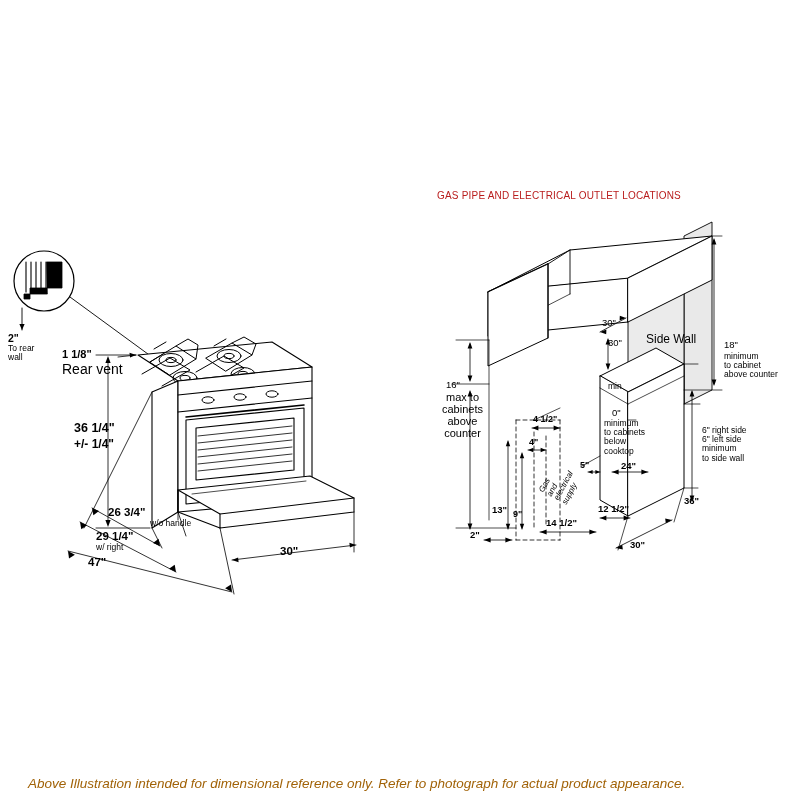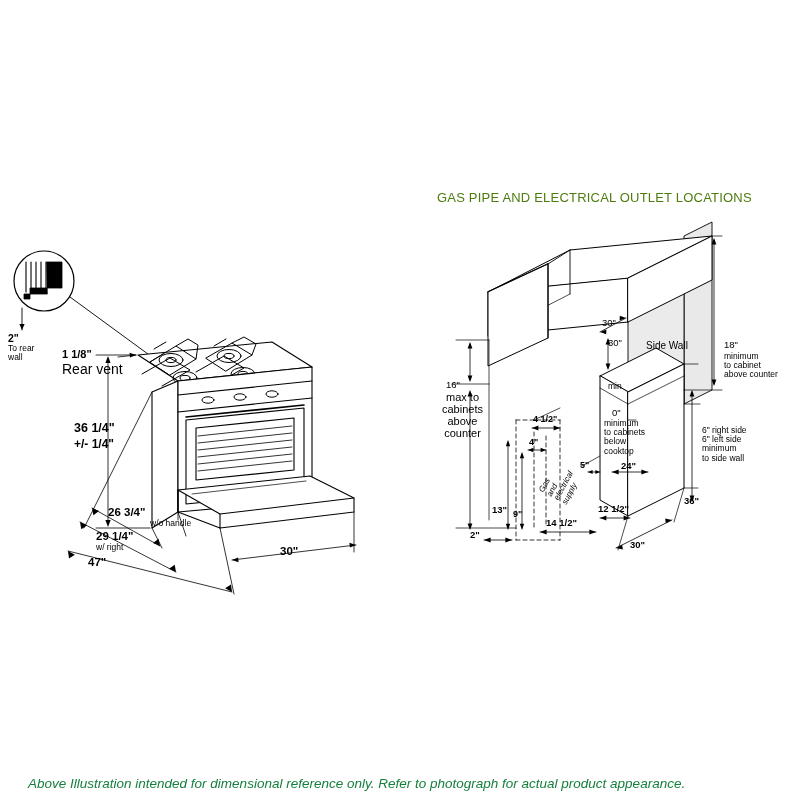--- a/index.html
+++ b/index.html
@@ -30,33 +30,33 @@
     position: absolute;
     font-family: "Liberation Sans", sans-serif;
     line-height: 1.08;
     white-space: pre;
     color: #000;
   }
   .b { font-weight: bold; }
   .title {
     position: absolute;
     font-family: "Liberation Sans", sans-serif;
-    font-size: 13px;
+    font-size: 10px;
     letter-spacing: 0.2px;
-    color: #4d7c0f;
+    color: #b91c1c;
     white-space: nowrap;
   }
   .footer {
     position: absolute;
     left: 28px;
     top: 783px;
     font-family: "Liberation Sans", sans-serif;
     font-style: italic;
     font-size: 13.5px;
-    color: #15803d;
+    color: #a16207;
     white-space: nowrap;
     transform: translateY(-50%);
   }
   .rot {
     transform-origin: 0 0;
   }
 </style>
 </head>
 <body>
 
@@ -317,21 +317,21 @@
     </g>
   </svg>
 
   <div class="title" style="left:437px; top:190px;">GAS PIPE AND ELECTRICAL OUTLET LOCATIONS</div>
 
   <div class="lbl" style="left:602px; top:318px; font-size:9.5px;">30"</div>
 
   <div class="lbl" style="left:608px; top:338px; font-size:9.5px;">30"</div>
   <div class="lbl" style="left:608px; top:350px; font-size:8.5px;margin-top:32px;">min</div>
 
-  <div class="lbl" style="left:646px; top:333px; font-size:10px;margin-top:8px;">Side Wall</div>
+  <div class="lbl" style="left:646px; top:333px; font-size:12px;">Side Wall</div>
 
   <div class="lbl" style="left:724px; top:340px; font-size:9.5px;">18"</div>
   <div class="lbl" style="left:724px; top:352px; font-size:8.5px;">minimum
 to cabinet
 above counter</div>
 
   <div class="lbl" style="left:446px; top:380px; font-size:9.5px;">16"</div>
   <div class="lbl" style="left:442px; top:392px; font-size:11px; text-align:center;">max to
 cabinets
 above

